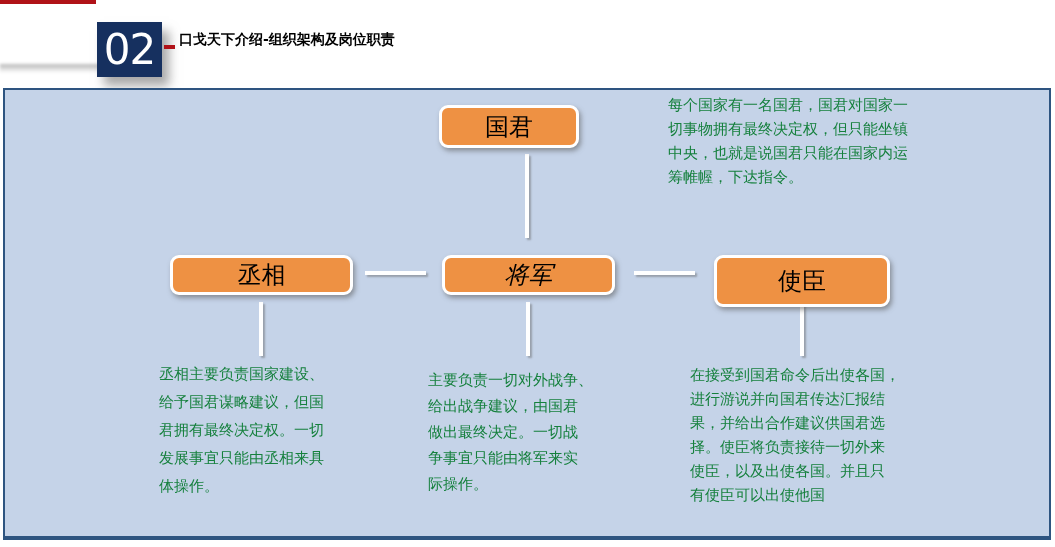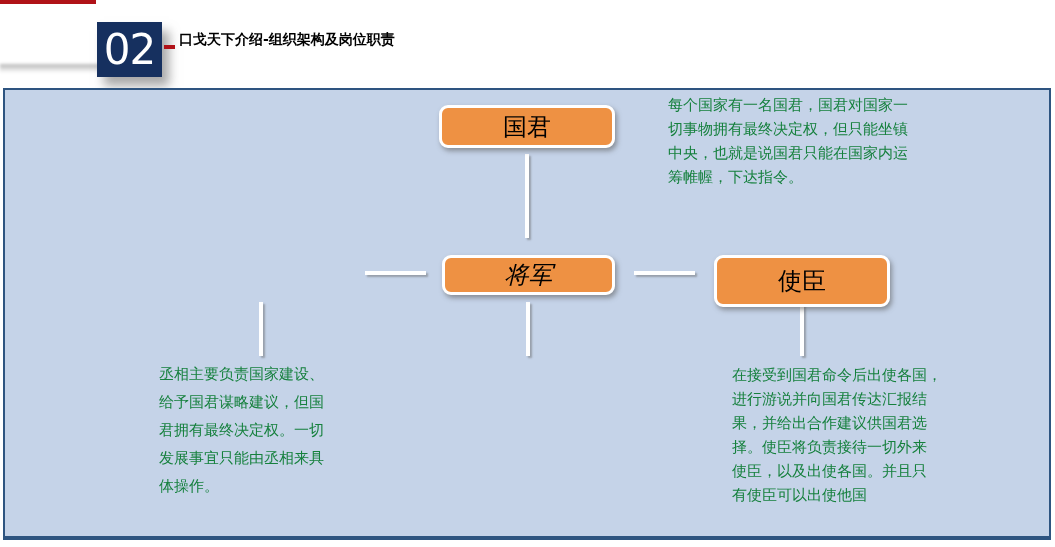--- a/index.html
+++ b/index.html
@@ -51,21 +51,21 @@
   
   .node {
     position:absolute;
     background:#ee9143;
     border:3px solid #ffffff;
     border-radius:9px;
     box-shadow:2px 3px 5px rgba(85,85,85,.55);
     display:flex; align-items:center; justify-content:center;
     font-size:24px; color:#000;
   }
-  .node-monarch    { left:439px; top:105px; width:176px; height:43px; }
+  .node-monarch    { left:439px; top:105px; width:140px; height:43px; }
   .node-chancellor { left:170px; top:255px; width:183px; height:40px; }
   .node-general    { left:442px; top:255px; width:173px; height:40px;font-style:italic; }
   .node-envoy      { left:714px; top:255px; width:176px; height:52px; }
   
   .line {
     position:absolute; background:#ffffff;
     box-shadow:2px 2px 2px rgba(95,95,95,.45);
   }
   .v-root      { left:525px; top:154px; width:4px;  height:84px; }
   .h-left      { left:365px; top:271px; width:61px; height:4px;  }
@@ -77,21 +77,21 @@
   .desc {
     position:absolute;
     color:#15803d;
     white-space:pre-line;
     font-size:15px;
     font-family:Liberation Mono, monospace;
   }
   .desc-monarch    { left:668px; top:95px;  width:382px; line-height:24px; }
   .desc-chancellor { left:159px; top:362px; width:262px; line-height:28px; }
   .desc-general    { left:428px; top:369px; width:252px; line-height:26px; }
-  .desc-envoy      { left:690px; top:365px; width:318px; line-height:24px;margin-left:42px; }
+  .desc-envoy      { left:690px; top:365px; width:318px; line-height:24px; }
 </style>
 </head>
 <body>
 
 <div class="stage">
 
   <div class="accent-line"></div>
   <div class="accent-line-shadow"></div>
   <div class="num-box">
     <span>02</span>
@@ -104,36 +104,44 @@
   <div class="line v-root"></div>
   <div class="line h-left"></div>
   <div class="line h-right"></div>
   <div class="line v-chancellor"></div>
   <div class="line v-general"></div>
   <div class="line v-envoy"></div>
 
   <div class="node node-monarch">
     <span>国君</span>
   </div>
+  <div class="node node-chancellor">
+    <span>丞相</span>
+  </div>
   <div class="node node-general">
     <span>将军</span>
   </div>
   <div class="node node-envoy">
     <span>使臣</span>
   </div>
 
   <div class="desc desc-monarch">每个国家有一名国君，国君对国家一
 切事物拥有最终决定权，但只能坐镇
 中央，也就是说国君只能在国家内运
 筹帷幄，下达指令。</div>
   <div class="desc desc-chancellor">丞相主要负责国家建设、
 给予国君谋略建议，但国
 君拥有最终决定权。一切
 发展事宜只能由丞相来具
 体操作。</div>
+  <div class="desc desc-general">主要负责一切对外战争、
+给出战争建议，由国君
+做出最终决定。一切战
+争事宜只能由将军来实
+际操作。</div>
   <div class="desc desc-envoy">在接受到国君命令后出使各国，
 进行游说并向国君传达汇报结
 果，并给出合作建议供国君选
 择。使臣将负责接待一切外来
 使臣，以及出使各国。并且只
 有使臣可以出使他国</div>
 
 </div>
 
 </body></html>

